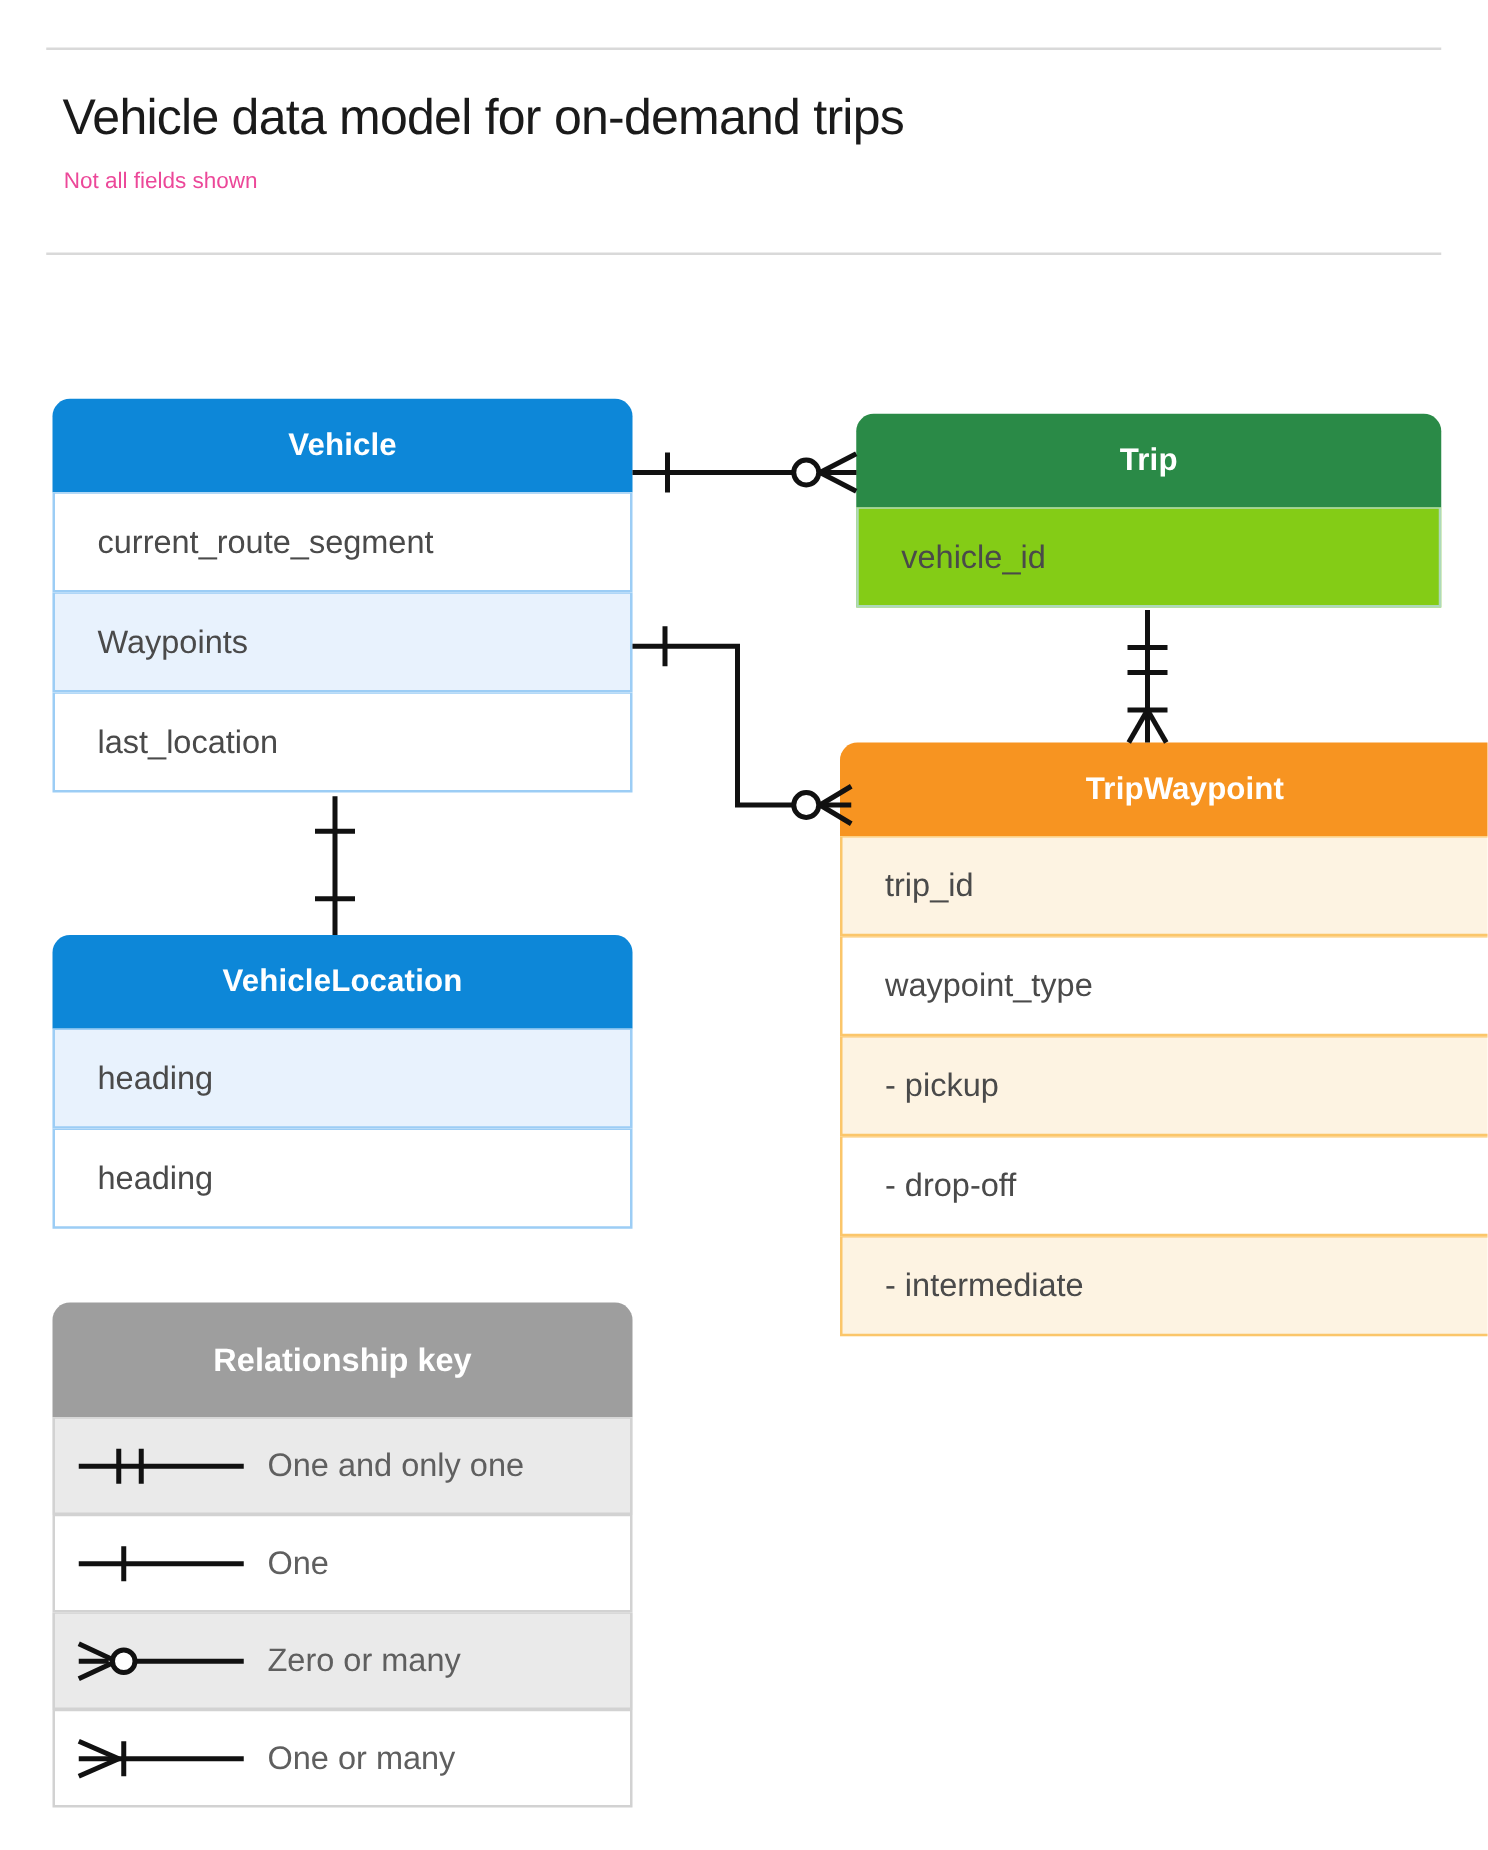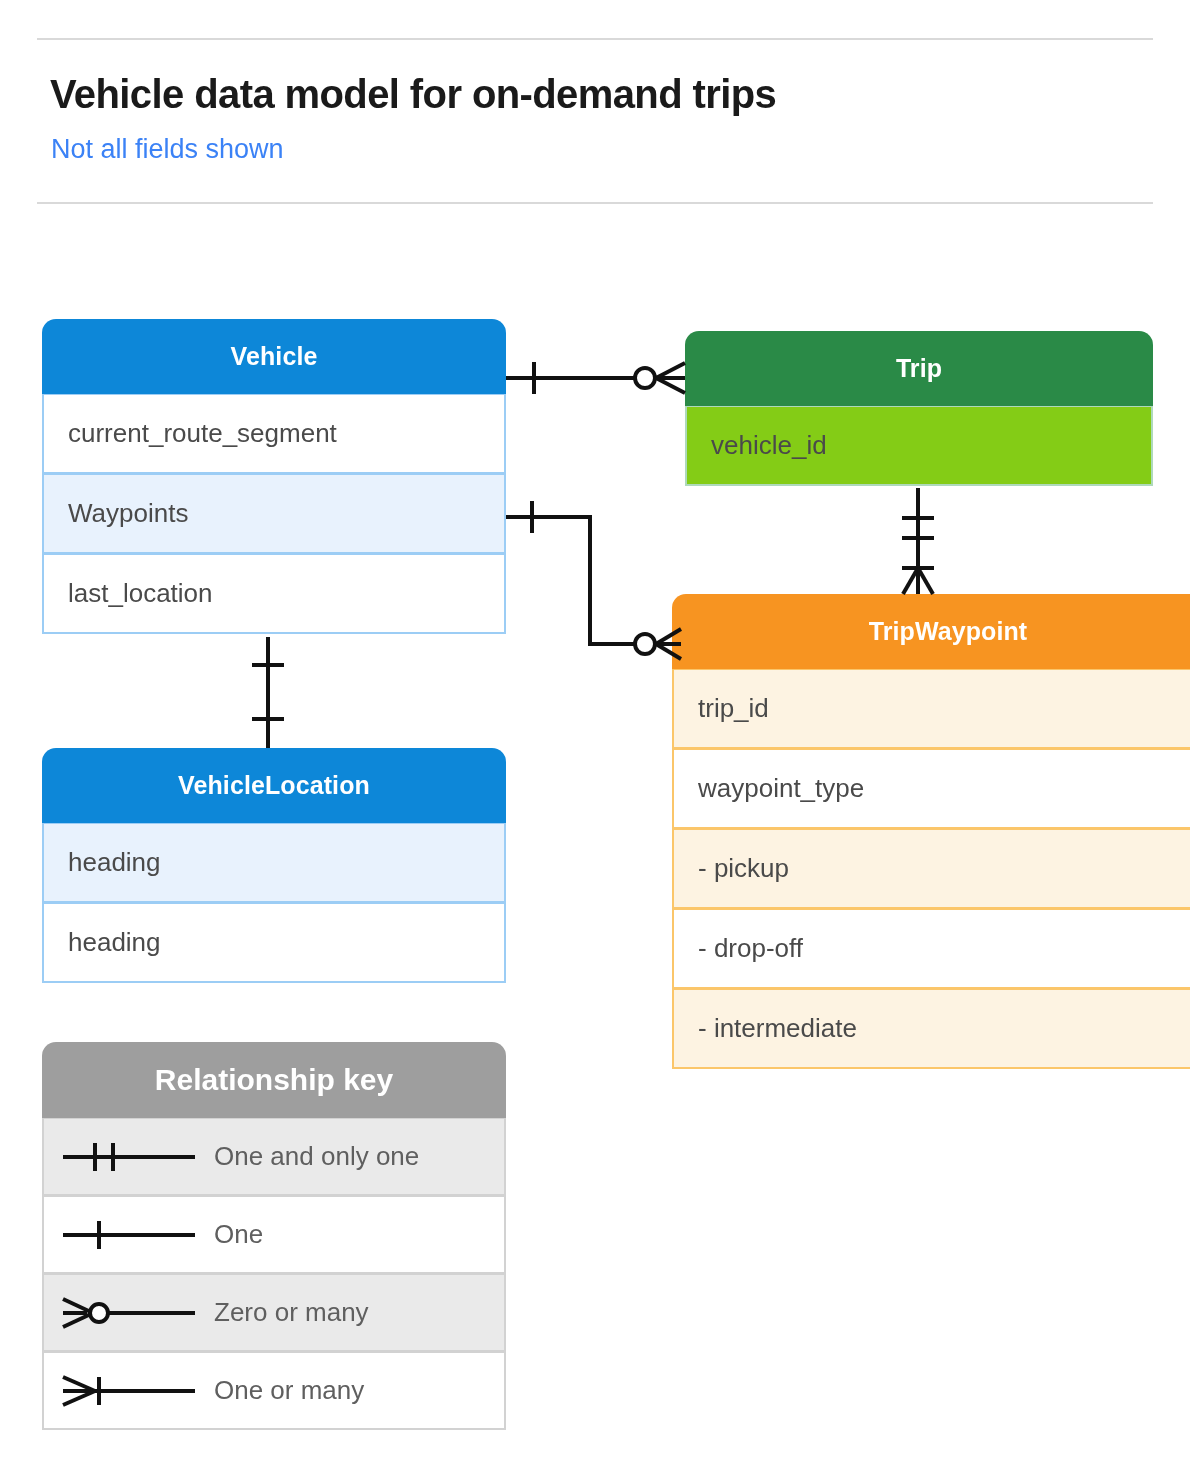--- a/index.html
+++ b/index.html
@@ -24,31 +24,31 @@
     background: #d9d9d9;
   }
   .rule.top { top: 38px; }
   .rule.bottom { top: 202px; }
 
   #page-title {
     position: absolute;
     left: 50px;
     top: 72px;
     font-size: 40px;
-    font-weight: bold;
+    font-weight: normal;
     letter-spacing: -0.6px;
     color: #1a1a1a;
     white-space: nowrap;
   }
   #page-subtitle {
     position: absolute;
     left: 51px;
     top: 134px;
-    font-size: 27px;
-    color: #3b82f6;
+    font-size: 18px;
+    color: #ec4899;
     white-space: nowrap;
   }
 
   
   .entity {
     position: absolute;
     box-sizing: border-box;
   }
   .entity .ent-header {
     box-sizing: border-box;
@@ -60,21 +60,21 @@
     color: #ffffff;
     font-size: 25px;
     font-weight: bold;
     letter-spacing: 0.1px;
   }
   .entity .ent-row {
     box-sizing: border-box;
     height: 80px;
     display: flex;
     align-items: center;
-    padding-left: 24px;
+    padding-left: 34px;
     font-size: 26px;
     color: #4a4a4a;
     border-style: solid;
     border-width: 1px 2px 2px 2px;
   }
 
   
   .theme-blue .ent-header { background: #0d87d8; }
   .theme-blue .ent-row { border-color: #9ccdf5; background: #ffffff; }
   .theme-blue .ent-row.alt { background: #e8f2fd; }
@@ -97,25 +97,25 @@
 
   
   #legend {
     position: absolute;
     left: 42px;
     top: 1042px;
     width: 464px;
   }
   #legend .legend-header {
     box-sizing: border-box;
-    height: 76px;
+    height: 92px;
     border-radius: 14px 14px 0 0;
     background: #9e9e9e;
     color: #ffffff;
-    font-size: 30px;
+    font-size: 26px;
     font-weight: bold;
     display: flex;
     align-items: center;
     justify-content: center;
   }
   #legend .legend-row {
     box-sizing: border-box;
     height: 78px;
     display: flex;
     align-items: center;

